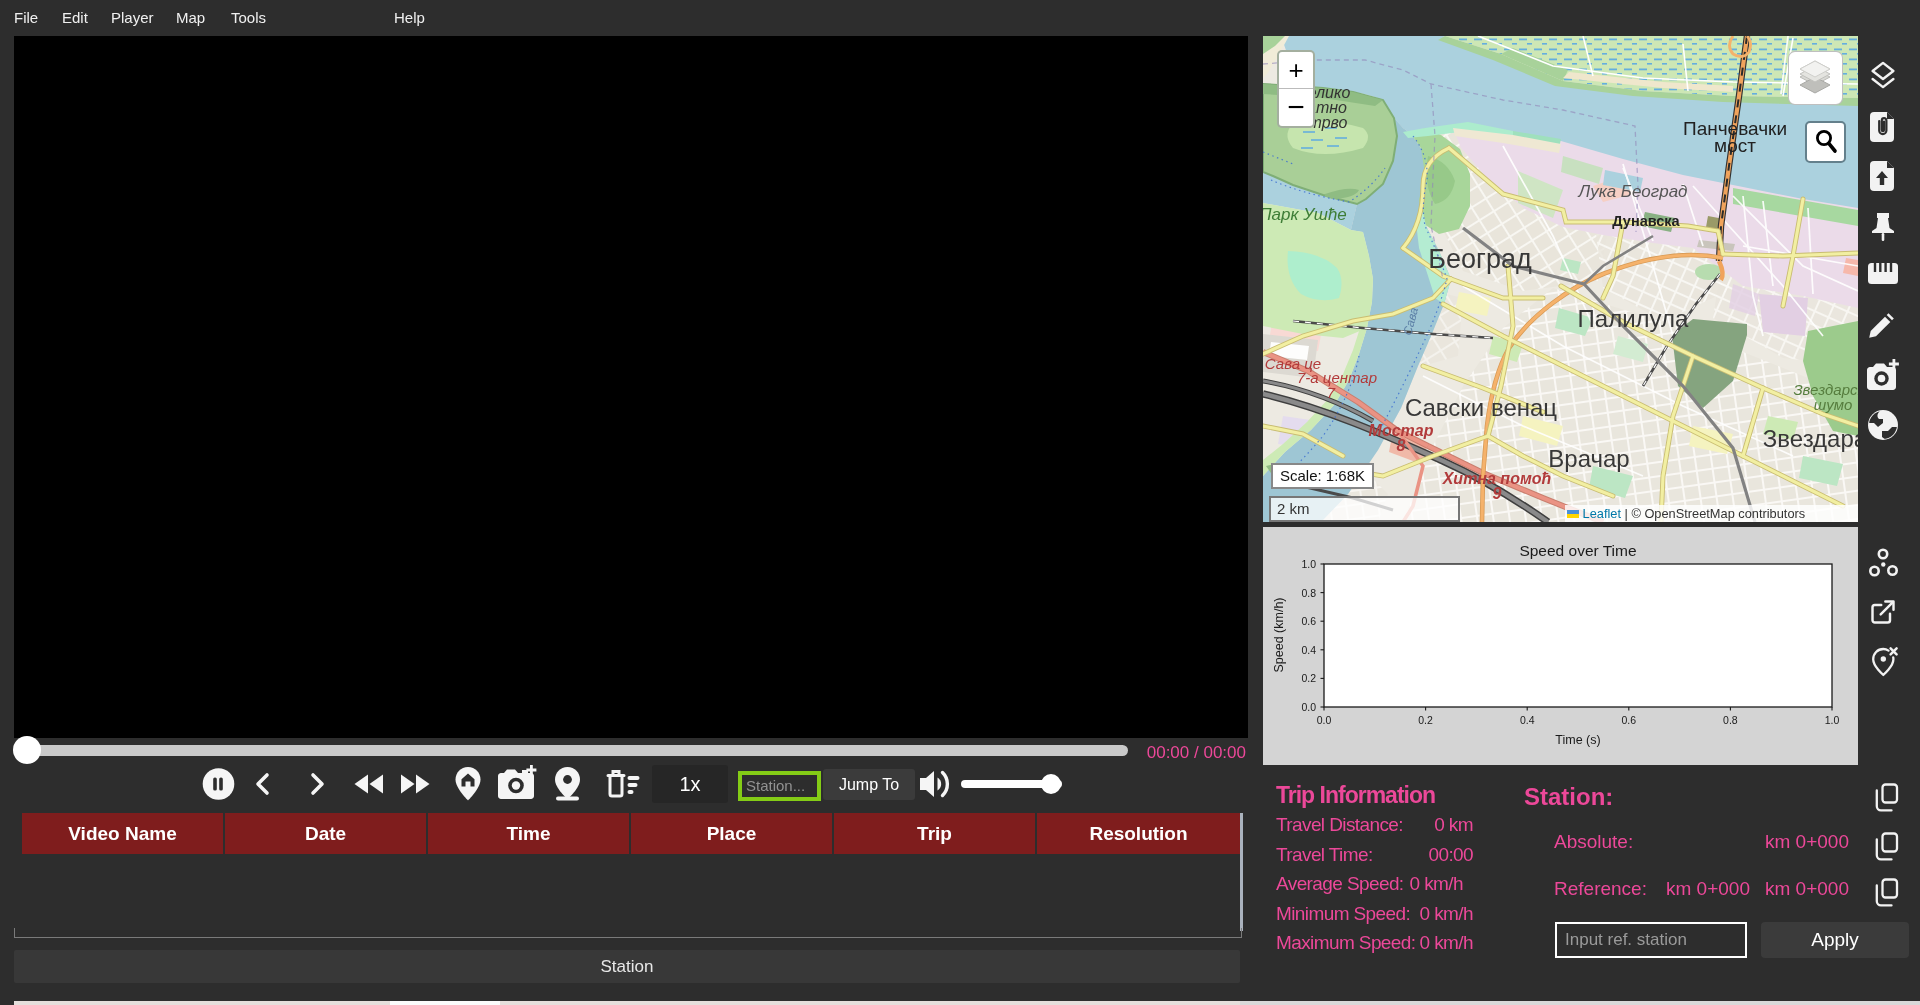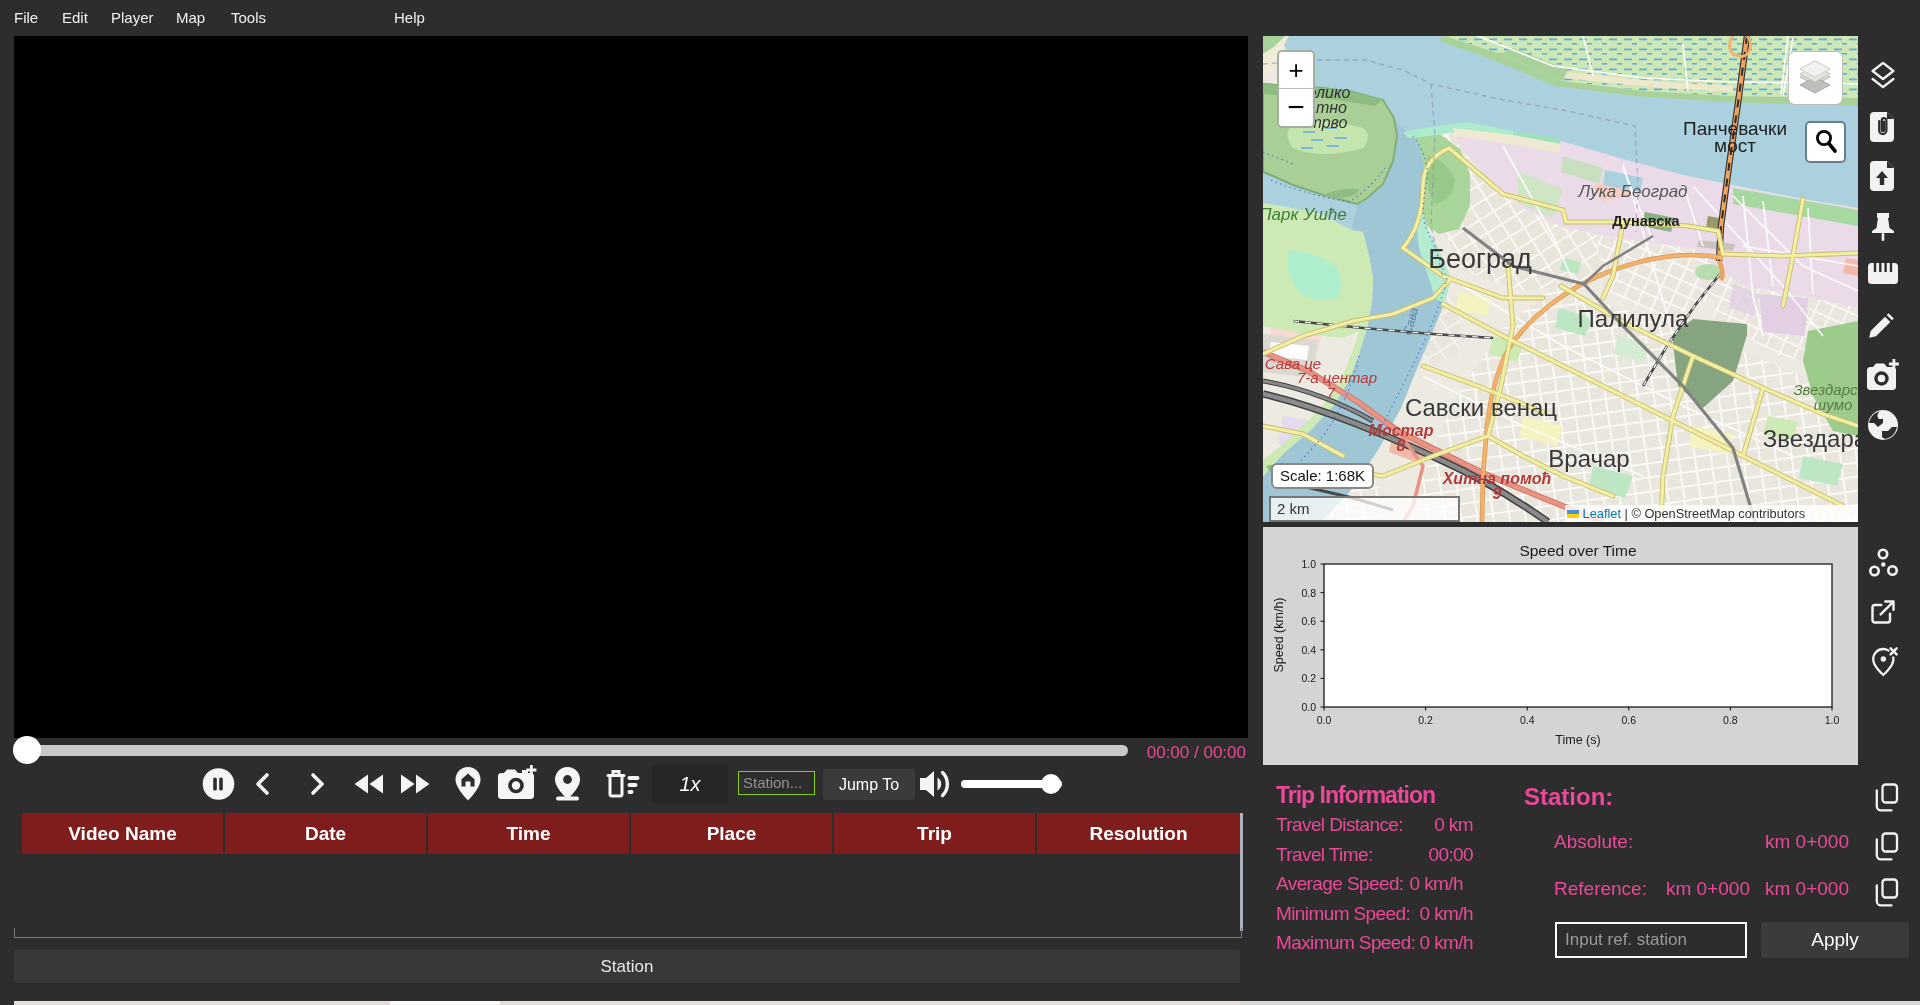--- a/index.html
+++ b/index.html
@@ -49,22 +49,22 @@
 
   <path d="M371.5 7 C364.3 7 359 12.6 359 19.6 C359 28.6 371.5 39 371.5 39 C371.5 39 384 28.6 384 19.6 C384 12.6 378.7 7 371.5 7 Z" fill="#f5f5f5"></path>
   <circle cx="371.5" cy="19.5" r="4.4" fill="#2d2d2d"></circle>
   <rect x="360" y="36.5" width="23" height="4" rx="2" fill="#f5f5f5"></rect>
 
   <path d="M412 15.5 L428 15.5 M414 15.5 L414 34 A2 2 0 0 0 416 36 L424 36 A2 2 0 0 0 426 34 L426 15.5 M417 15 L417 11.5 L423 11.5 L423 15" stroke="#f5f5f5" stroke-width="3" fill="none" stroke-linecap="round"></path>
   <rect x="431.5" y="16" width="12" height="4" rx="2" fill="#f5f5f5"></rect>
   <rect x="431.5" y="23" width="10" height="4" rx="2" fill="#f5f5f5"></rect>
   <rect x="431.5" y="30" width="6" height="4" rx="2" fill="#f5f5f5"></rect>
 </svg>
-<div class="abs" style="left:652px;top:765px;width:76px;height:38px;background:#262626;border-radius:3px;color:#fff;font-size:20px;display:flex;align-items:center;justify-content:center;font-style:italic;">1x</div>
-<div class="abs" style="left:738px;top:771px;width:71px;height:22px;background:#2d2d2d;border:1px solid #84cc16;color:#929292;font-size:15px;line-height:22px;padding-left:4px;overflow:hidden;">Station...</div>
+<div class="abs" style="left:652px;top:765px;width:76px;height:38px;background:#262626;border-radius:3px;color:#fff;font-size:20px;display:flex;align-items:center;justify-content:center;">1x</div>
+<div class="abs" style="left:738px;top:771px;width:71px;height:22px;background:#2d2d2d;border:4px solid #84cc16;color:#929292;font-size:15px;line-height:22px;padding-left:4px;overflow:hidden;">Station...</div>
 <div class="abs" style="left:823px;top:769px;width:92px;height:31px;background:#3b3b3b;border-radius:3px;color:#fff;font-size:16px;display:flex;align-items:center;justify-content:center;">Jump To</div>
 <svg class="abs" style="left:916px;top:766px;" width="40" height="36" viewBox="0 0 40 36">
   <path d="M4 12 L10 12 L18 5 L18 31 L10 24 L4 24 Z" fill="#f5f5f5"></path>
   <path d="M21.5 11.5 A7.6 7.6 0 0 1 21.5 24.5 Z" fill="#f5f5f5"></path>
   <path d="M26.5 6.5 A16 16 0 0 1 26.5 29.5" stroke="#f5f5f5" stroke-width="3.4" fill="none" stroke-linecap="round"></path>
 </svg>
 <div class="abs" style="left:961px;top:780px;width:101px;height:8px;background:#fff;border-radius:4px;"></div>
 <div class="abs" style="left:1041px;top:774px;width:20px;height:20px;background:#fff;border-radius:50%;"></div>
 
 <div class="hdrcell" style="left:22px;width:201px;">Video Name</div>
@@ -352,21 +352,21 @@
   <path d="M16 9 L31 17 L16 25 L1 17 Z" fill="#d9d9d5" stroke="#bbbbb7" stroke-width="1"></path>
   <path d="M16 17 L31 25 L16 33 L1 25 Z" fill="#bfbfbb" stroke="#a9a9a5" stroke-width="1"></path>
   <path d="M16 9 L31 17 L16 25 L1 17 Z" fill="#e4e4e0" stroke="#c1c1bd" stroke-width="1" transform="translate(0,-3)"></path>
   <path d="M16 1 L31 9 L16 17 L1 9 Z" fill="#f2f2f0" stroke="#cfcfcb" stroke-width="1"></path>
 </svg>
 <div class="abs" style="left:542px;top:85px;width:37px;height:38px;background:#fff;border:2px solid #64808c;border-radius:5px;"></div>
 <svg class="abs" style="left:550px;top:92px;" width="26" height="26" viewBox="0 0 26 26">
   <circle cx="11" cy="10" r="6.6" fill="none" stroke="#000" stroke-width="2.8"></circle>
   <line x1="15.8" y1="15.3" x2="22" y2="23" stroke="#000" stroke-width="3.6" stroke-linecap="round"></line>
 </svg>
-<div class="abs" style="left:8px;top:427px;height:22px;background:#fff;border:2px solid #888;border-radius:6px;color:#111;font-size:15px;line-height:22px;padding:0 7px;">Scale: 1:68K</div>
+<div class="abs" style="left:8px;top:427px;height:22px;background:#fff;border:2px solid #888;border-radius:0;color:#111;font-size:15px;line-height:22px;padding:0 7px;">Scale: 1:68K</div>
 <div class="abs" style="left:6px;top:460px;width:181px;height:22px;background:rgba(255,255,255,0.75);border:2px solid #777;color:#333;font-size:15px;line-height:21px;padding-left:6px;">2 km</div>
 <div class="abs" style="left:302px;top:469px;width:293px;height:17px;background:rgba(255,255,255,0.82);"></div>
 <div class="abs" style="left:304px;top:470px;width:289px;height:15px;font-size:12.8px;color:#333;white-space:nowrap;">
   <span style="display:inline-block;width:12px;height:8px;background:linear-gradient(#4A90D9 50%,#FFD500 50%);"></span>
   <span style="color:#0078A8;">Leaflet</span> | © OpenStreetMap contributors
 </div>
 </div>
 
 <svg class="abs" style="left:1263px;top:527px;" width="595" height="238" viewBox="0 0 595 238">
   <rect width="595" height="238" fill="#d4d4d4"></rect>

